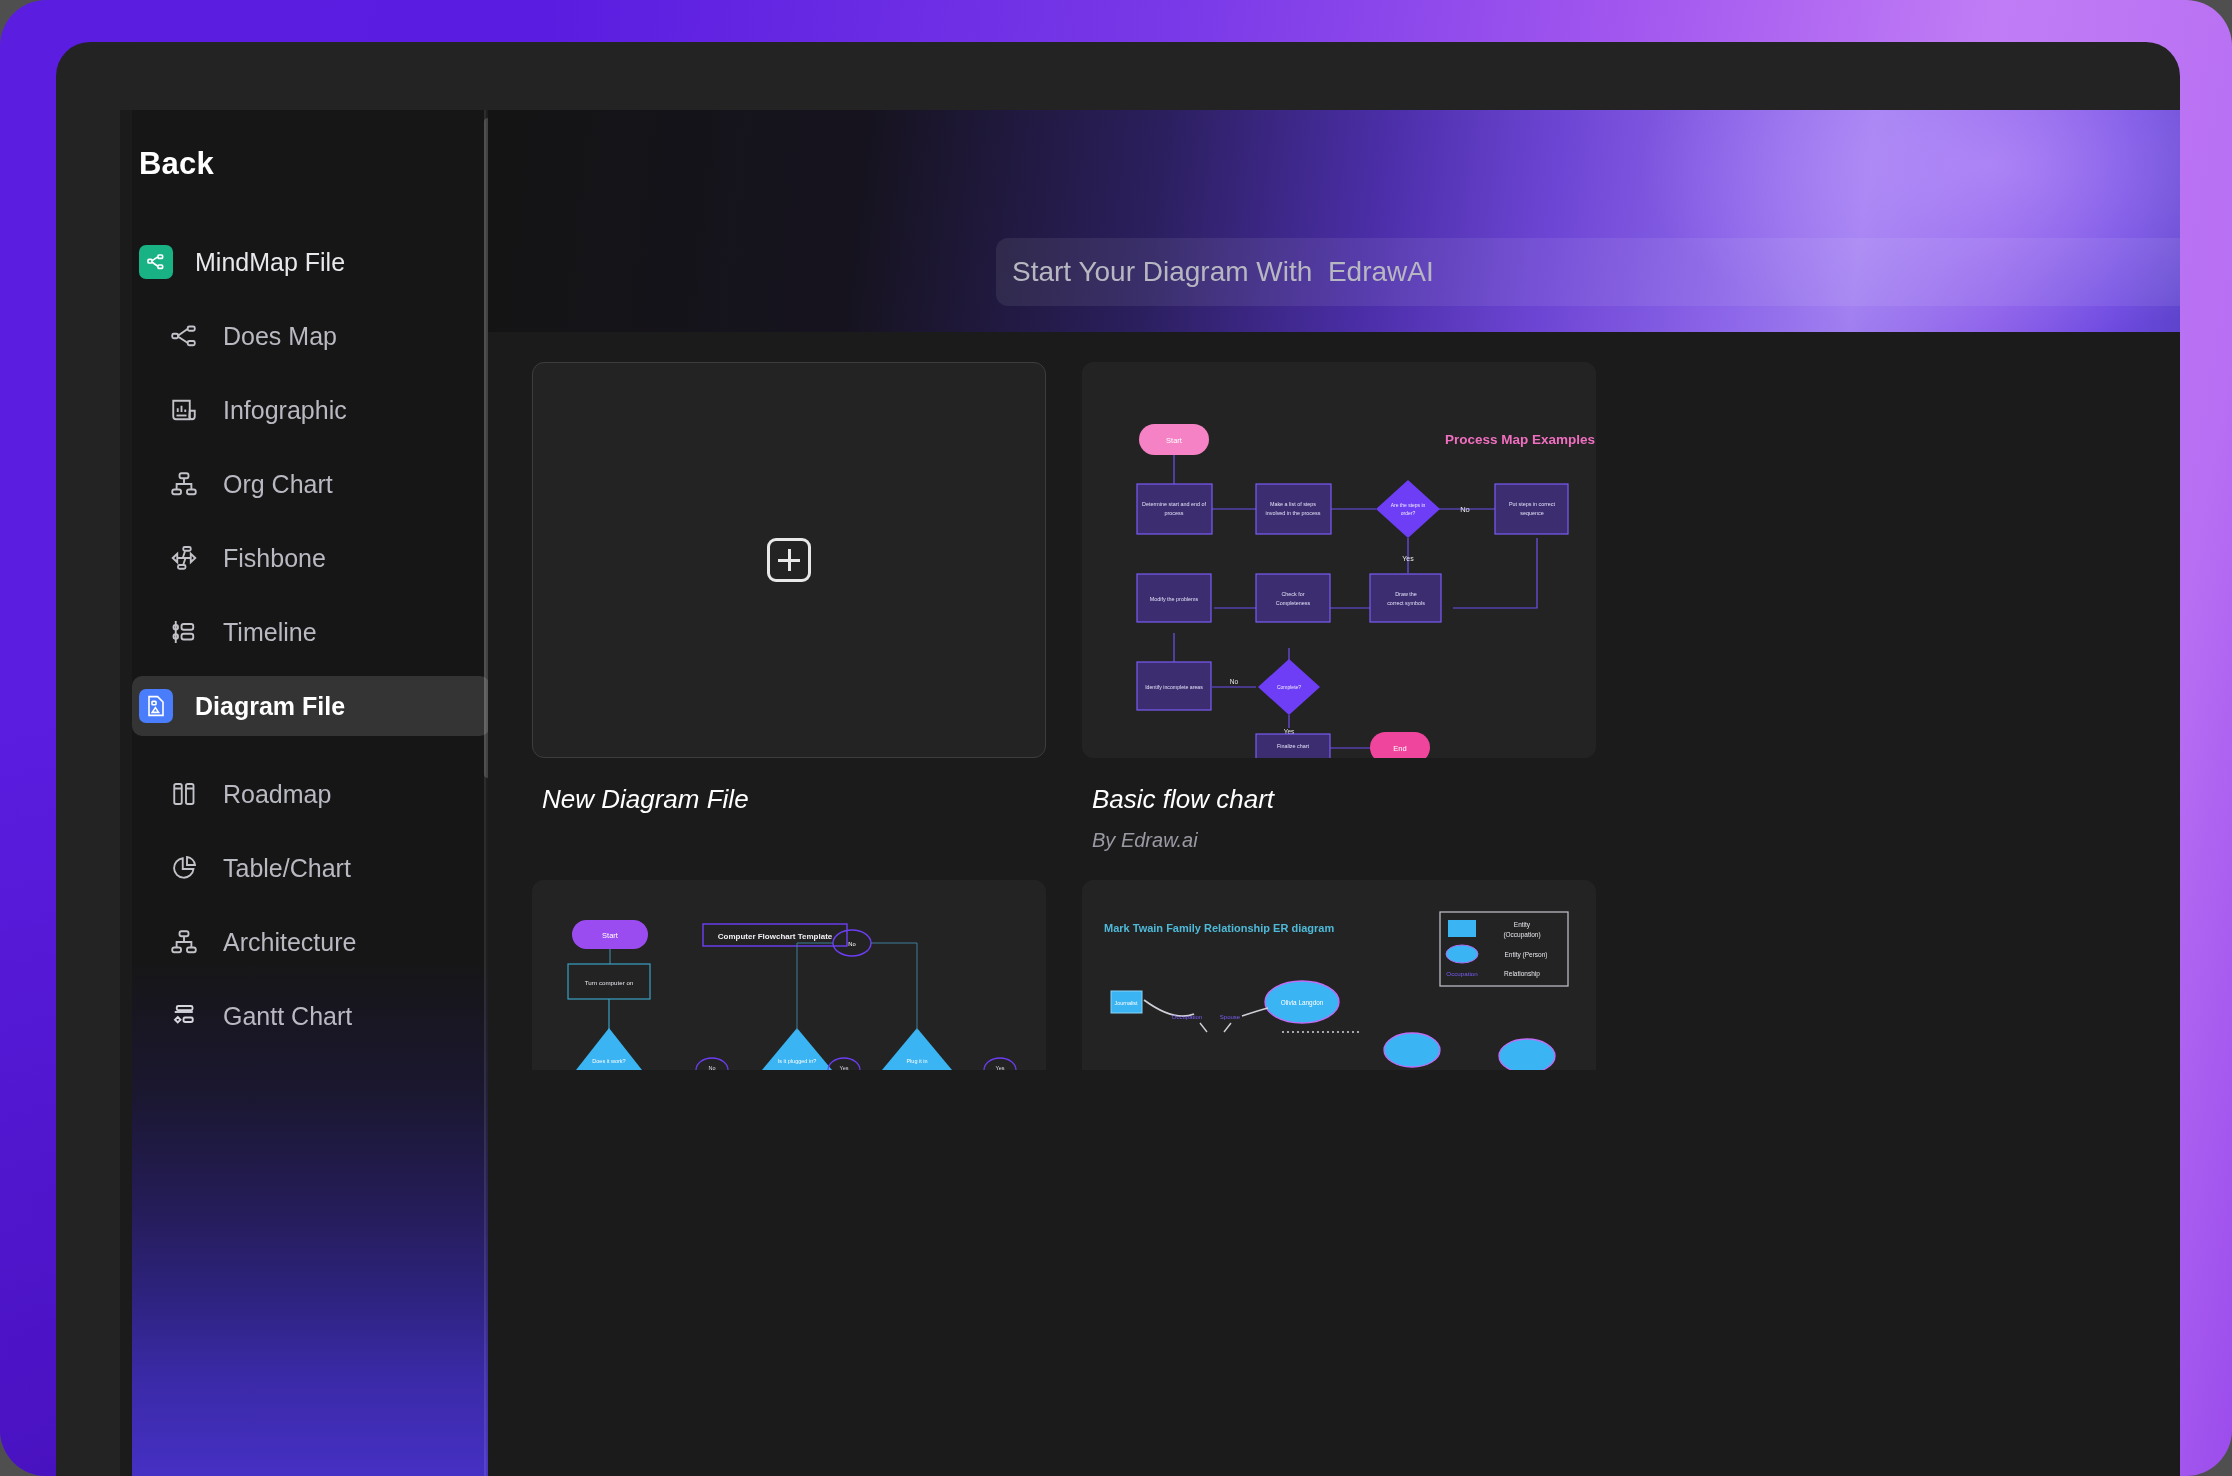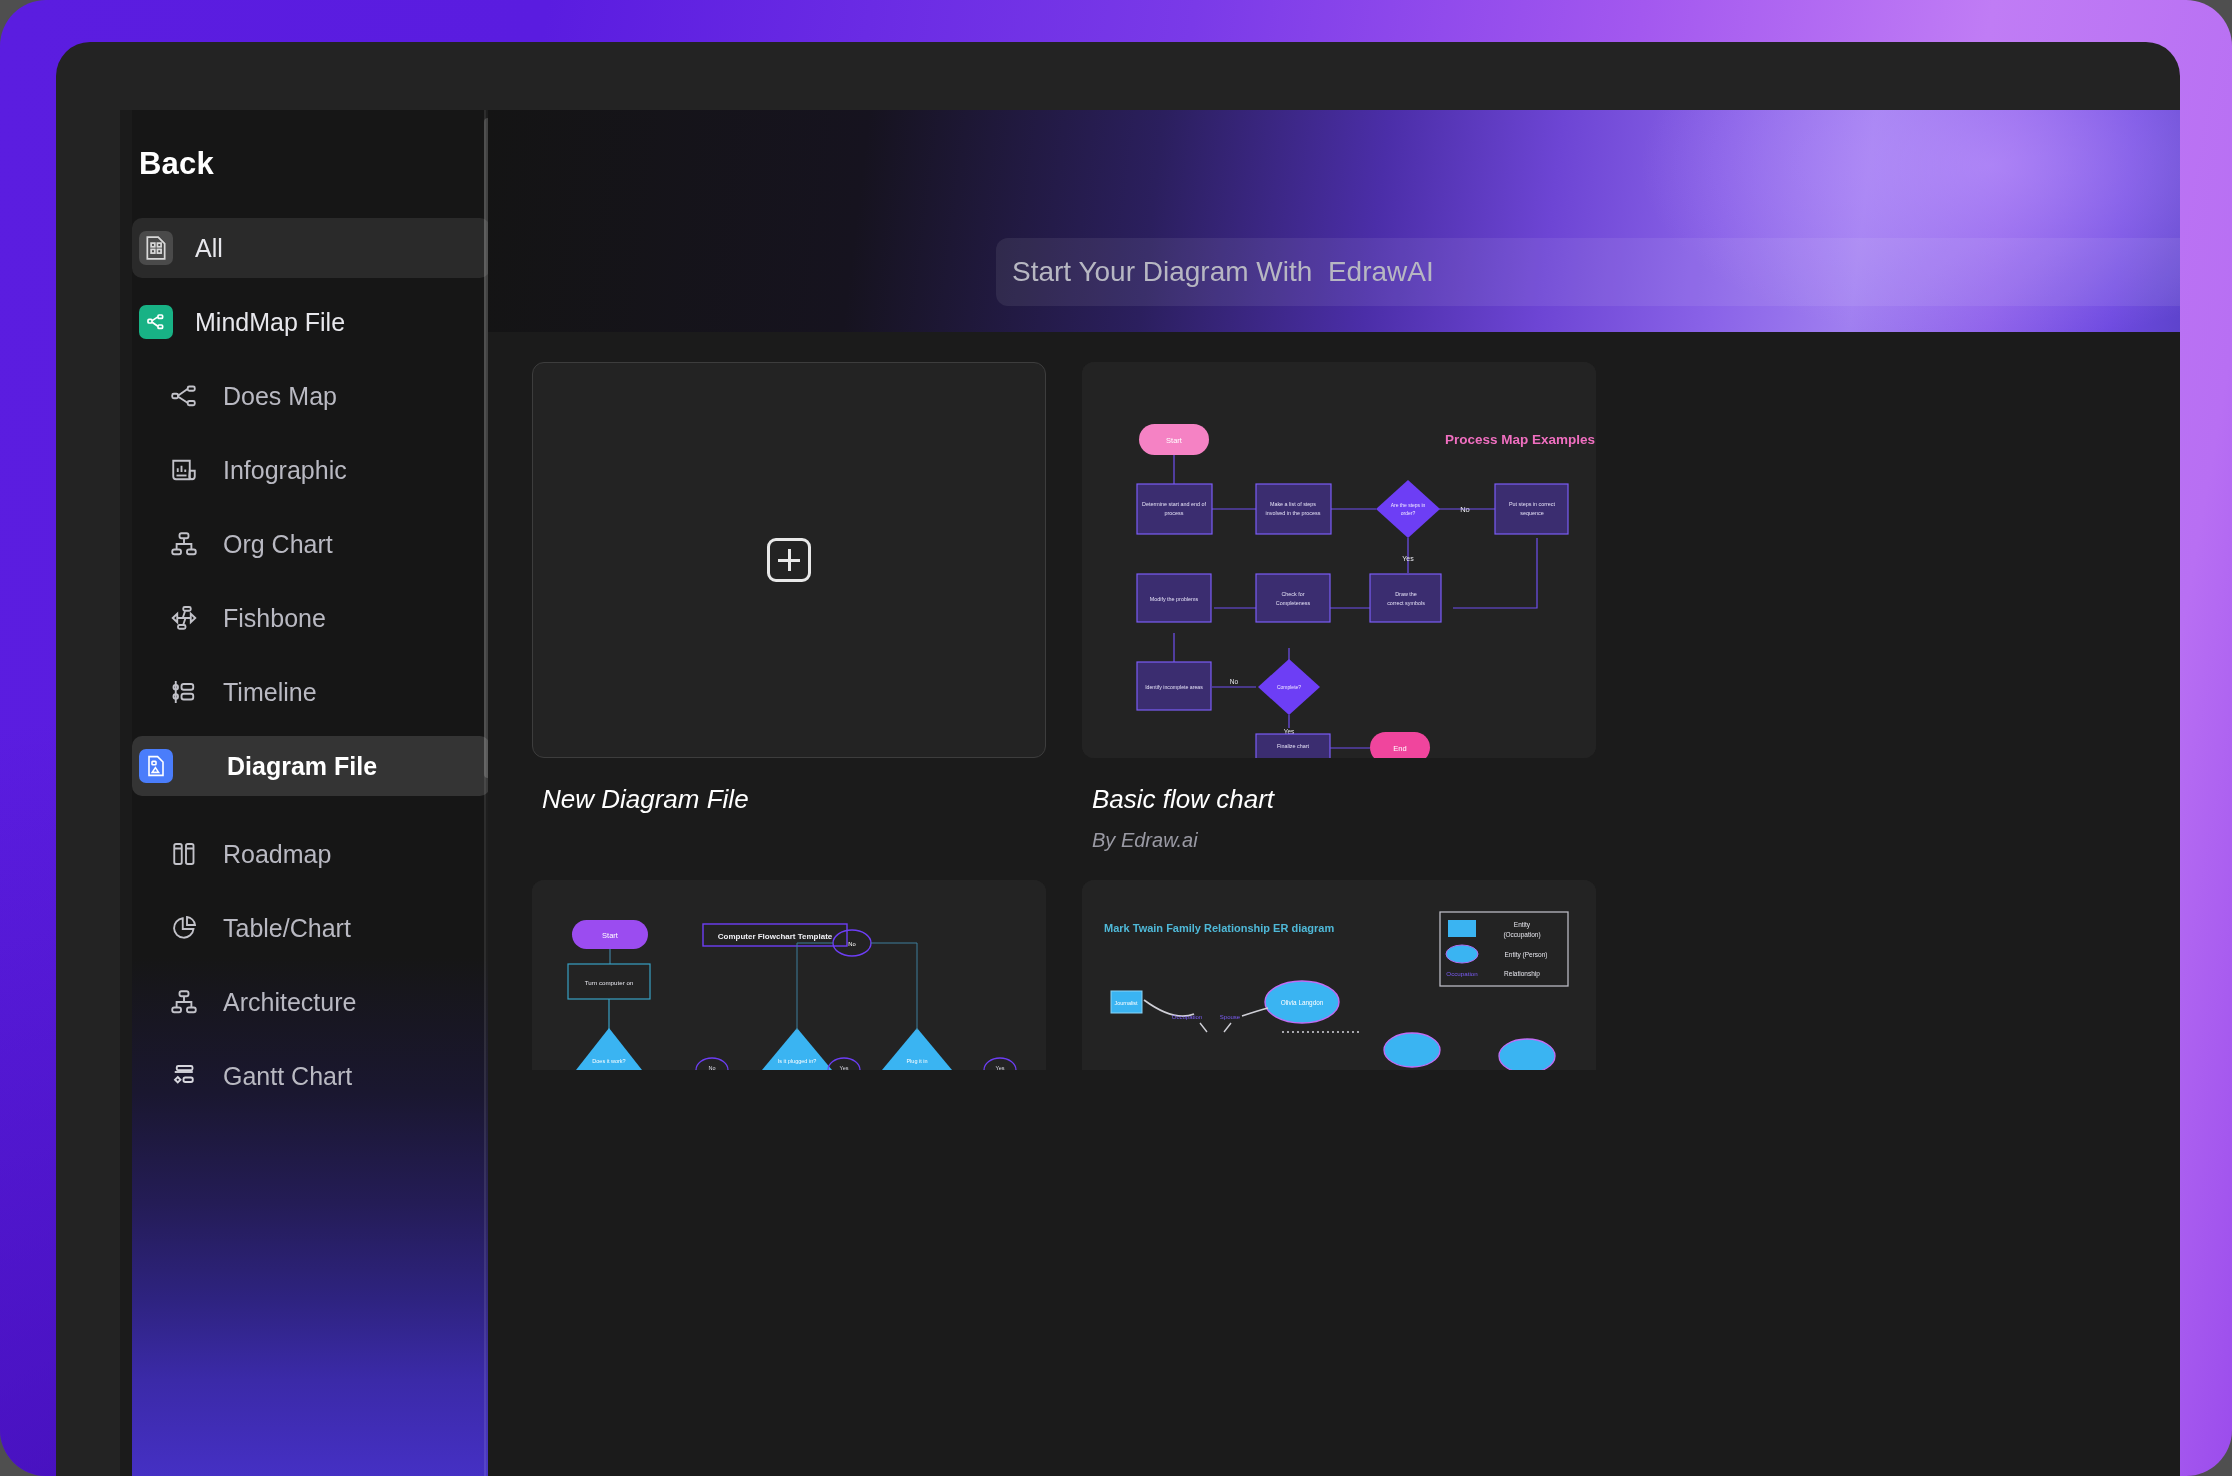--- a/index.html
+++ b/index.html
@@ -82,21 +82,21 @@
   .nav-item{
     position: relative;
     display: flex; align-items: center;
     height: 60px;
     margin: 0 2px 0 0;
     border-radius: 10px;
     cursor: default;
   }
   .nav-item.group{ padding-left: 7px; }
   .nav-item.child{ padding-left: 35px; }
-  .nav-item.active{ background: rgba(255,255,255,0.13); gap: 32px; }
+  .nav-item.active{ background: rgba(255,255,255,0.13); }
 
   .nav-gap{ height: 14px; }
 
   .nav-icon{
     width: 34px; height: 34px;
     display:flex; align-items:center; justify-content:center;
     flex: 0 0 34px;
   }
   .nav-icon svg{ display:block; }
   .nav-icon.badge{
@@ -212,32 +212,20 @@
 <div id="frame">
   <div id="window">
     <div id="content">
 
       <div id="sidebar">
 
         <div class="back-row">
           <span class="back-text">Back</span>
         </div>
 
-        <div class="nav-item group" style="background:rgba(255,255,255,0.085);">
-          <span class="nav-icon badge grey">
-            <svg width="26" height="26" viewBox="0 0 24 24" fill="none" stroke="#d8d8d8" stroke-width="1.6">
-              <path d="M4 2h10l6 6v14H4z"></path>
-              <rect x="7.5" y="7.5" width="3.4" height="3.4"></rect>
-              <rect x="13.3" y="7.5" width="3.4" height="3.4"></rect>
-              <rect x="7.5" y="13.3" width="3.4" height="3.4"></rect>
-              <rect x="13.3" y="13.3" width="3.4" height="3.4"></rect>
-            </svg>
-          </span>
-          <span class="nav-label">All</span>
-        </div>
 
         <div class="nav-gap"></div>
 
         <div class="nav-item group">
           <span class="nav-icon badge green">
             <svg width="24" height="24" viewBox="0 0 24 24" fill="none" stroke="#ffffff" stroke-width="1.7">
               <rect x="4" y="9.4" width="4" height="3.6" rx="1"></rect>
               <rect x="14" y="5" width="4.6" height="3.4" rx="1"></rect>
               <rect x="14" y="15" width="4.6" height="3.4" rx="1"></rect>
               <path d="M8.2 10.6 L13.8 6.9 M8.2 12.2 L13.8 16.3"></path>

